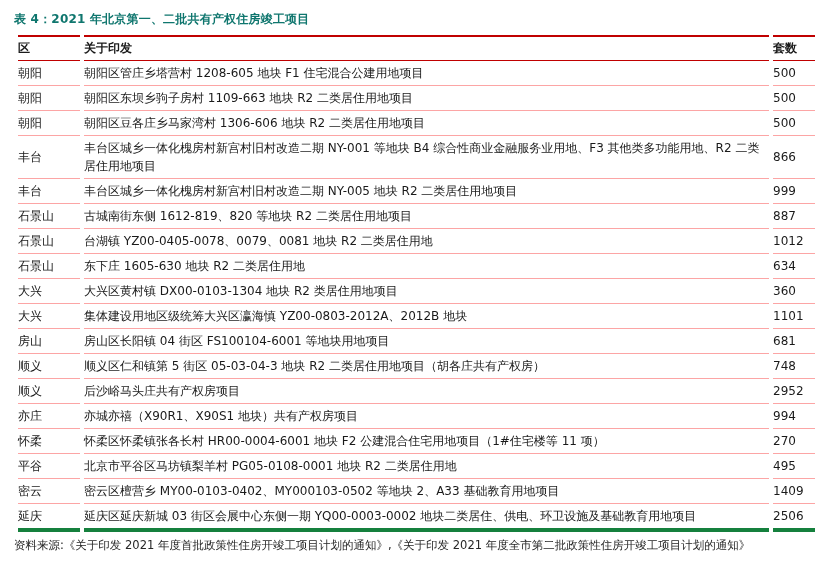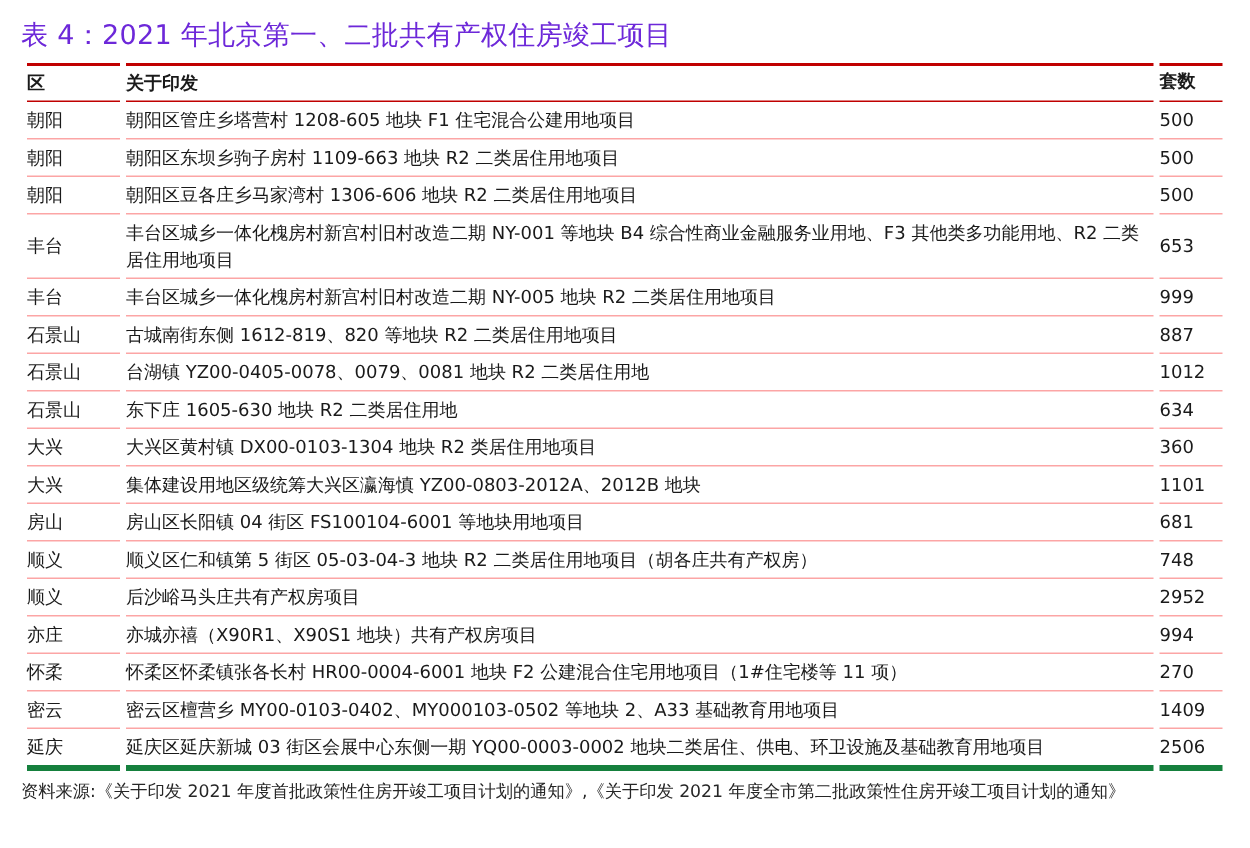--- a/index.html
+++ b/index.html
@@ -11,23 +11,23 @@
     overflow: hidden;
     font-family: "DejaVu Sans", "Liberation Sans", sans-serif;
   }
   .page {
     box-sizing: border-box;
     width: 833px;
     height: 565px;
     padding: 11px 14px 0 14px;
   }
   .title {
-    font-size: 18px;
-    font-weight: normal;
-    color: #6d28d9;
+    font-size: 12px;
+    font-weight: bold;
+    color: #0f766e;
     margin: 0 0 7px 0;
     letter-spacing: 0.2px;
   }
   table.report-table {
     width: 805px;
     border-collapse: separate;
     border-spacing: 4px 0;
     font-size: 12px;
     color: #1a1a1a;
     table-layout: fixed;
@@ -35,21 +35,21 @@
   table.report-table th {
     text-align: left;
     font-weight: bold;
     padding: 3px 0 4px 0;
     border-top: 2px solid #c00000;
     border-bottom: 1.2px solid #c00000;
     line-height: 16px;
   }
   th.col-district { width: 62px; }
   th.col-name     { width: auto; }
-  th.col-units    { width: 42px; font-family: Liberation Mono, monospace; }
+  th.col-units    { width: 42px; }
   table.report-table td {
     padding: 3px 0;
     line-height: 18px;
     vertical-align: middle;
     border-bottom: 1px solid #fca5a5;
     word-break: break-all;
   }
   table.report-table tr.last-row td {
     border-bottom: 4px solid #15803d;
   }
@@ -86,21 +86,21 @@
           <td>500</td>
         </tr>
         <tr>
           <td>朝阳</td>
           <td>朝阳区豆各庄乡马家湾村 1306-606 地块 R2 二类居住用地项目</td>
           <td>500</td>
         </tr>
         <tr>
           <td>丰台</td>
           <td>丰台区城乡一体化槐房村新宫村旧村改造二期 NY-001 等地块 B4 综合性商业金融服务业用地、F3 其他类多功能用地、R2 二类居住用地项目</td>
-          <td>653</td>
+          <td>866</td>
         </tr>
         <tr>
           <td>丰台</td>
           <td>丰台区城乡一体化槐房村新宫村旧村改造二期 NY-005 地块 R2 二类居住用地项目</td>
           <td>999</td>
         </tr>
         <tr>
           <td>石景山</td>
           <td>古城南街东侧 1612-819、820 等地块 R2 二类居住用地项目</td>
           <td>887</td>
@@ -144,20 +144,25 @@
           <td>亦庄</td>
           <td>亦城亦禧（X90R1、X90S1 地块）共有产权房项目</td>
           <td>994</td>
         </tr>
         <tr>
           <td>怀柔</td>
           <td>怀柔区怀柔镇张各长村 HR00-0004-6001 地块 F2 公建混合住宅用地项目（1#住宅楼等 11 项）</td>
           <td>270</td>
         </tr>
         <tr>
+          <td>平谷</td>
+          <td>北京市平谷区马坊镇梨羊村 PG05-0108-0001 地块 R2 二类居住用地</td>
+          <td>495</td>
+        </tr>
+        <tr>
           <td>密云</td>
           <td>密云区檀营乡 MY00-0103-0402、MY000103-0502 等地块 2、A33 基础教育用地项目</td>
           <td>1409</td>
         </tr>
         <tr class="last-row">
           <td>延庆</td>
           <td>延庆区延庆新城 03 街区会展中心东侧一期 YQ00-0003-0002 地块二类居住、供电、环卫设施及基础教育用地项目</td>
           <td>2506</td>
         </tr>
       </tbody>

